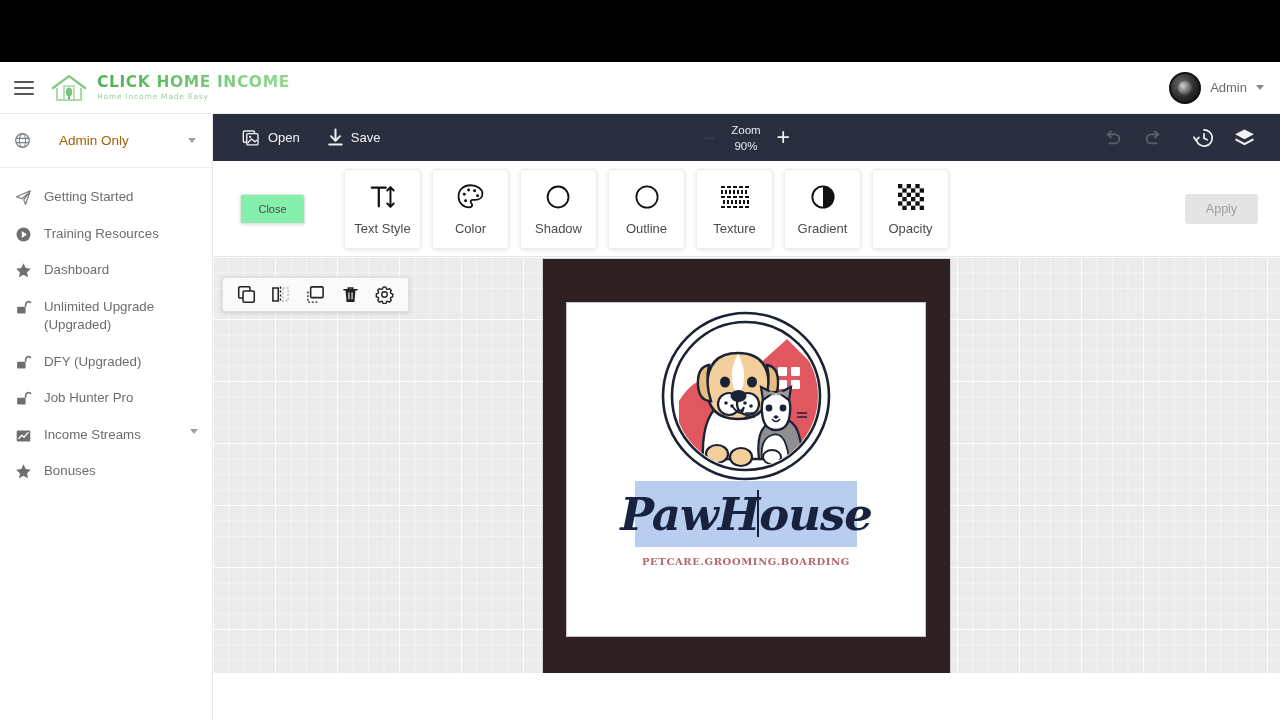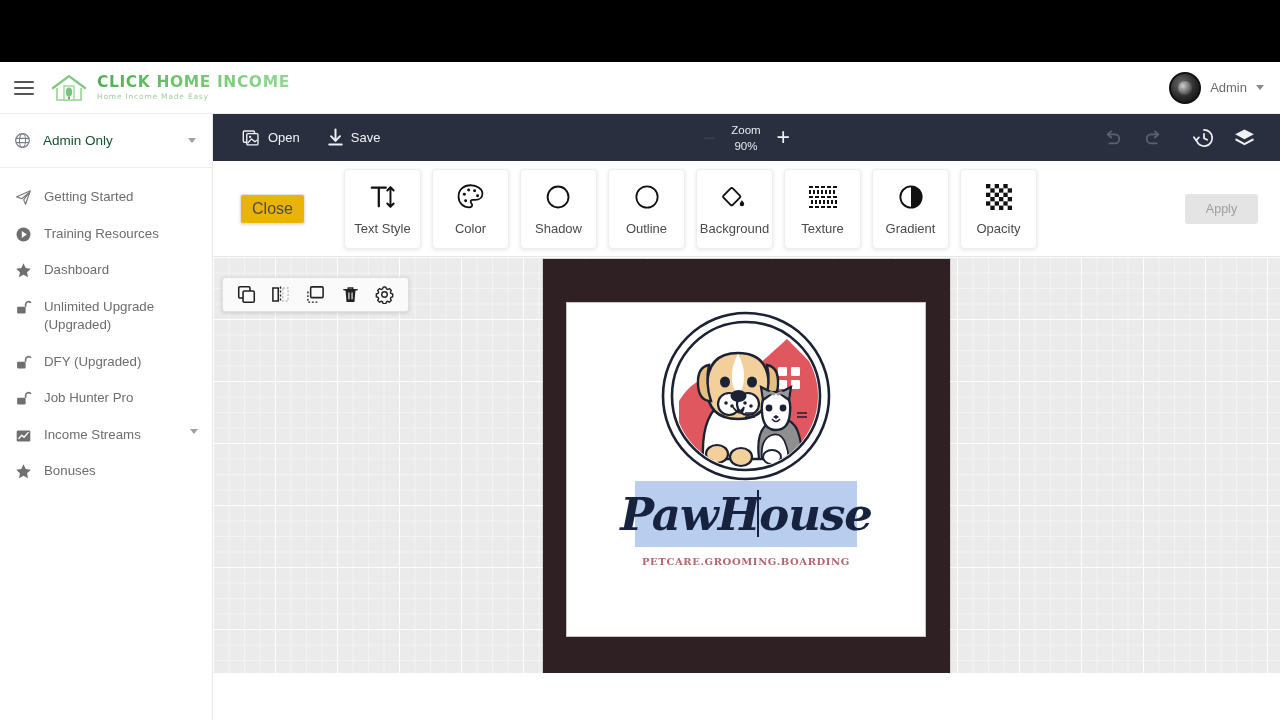--- a/index.html
+++ b/index.html
@@ -60,21 +60,21 @@
 
   
   .sidebar {
     position: absolute; left: 0; top: 52px; width: 213px; height: 606px;
     background: #ffffff; border-right: 1px solid #e8e8e8; overflow: hidden;
   }
   .admin-only {
     display: flex; align-items: center; height: 54px; padding: 0 16px 0 14px;
     border-bottom: 1px solid #ededed; cursor: pointer;
   }
-  .admin-only .lbl { font-size: 13.5px; color: #14532d; margin-left: 12px; }
+  .admin-only .lbl { font-size: 13.5px; color: #a16207; margin-left: 28px; }
   .admin-only .chev { margin-left: auto; }
 
   .nav { padding-top: 11px; }
   .nav-item {
     display: flex; align-items: flex-start; padding: 9px 14px 9px 14px; cursor: pointer;
     min-height: 36px;
   }
   .nav-item .ico { width: 19px; flex: 0 0 19px; display:flex; align-items:center; justify-content:center; margin-top:1px; }
   .nav-item .lbl { font-size: 13.3px; color: #6d6d6d; margin-left: 11px; line-height: 18.5px; }
   .nav-item .chev { margin-left: auto; margin-top: 3px; }
@@ -105,24 +105,24 @@
 
   .tb-right { margin-left: auto; display: flex; align-items: center; gap: 18px; margin-right: 24px; }
   .undo-redo { display:flex; align-items:center; gap: 20px; margin-right: 12px; opacity: .30; }
 
   
   .tool-strip {
     position: relative; height: 96px; background: #ffffff; border-bottom: 1px solid #e6e6e6;
     display: flex; align-items: center;
   }
   .close-btn {
-    margin-left: 27px; width: 65px; height: 30px; background:#eab308; border:1px solid #e3e3e3;
+    margin-left: 27px; width: 65px; height: 30px; background:#86efac; border:1px solid #e3e3e3;
     border-radius: 3px; box-shadow: 0 1px 3px rgba(0,0,0,.13);
     display:flex; align-items:center; justify-content:center;
-    font-size: 16px; color:#4a4a4a; cursor:pointer;
+    font-size: 11px; color:#4a4a4a; cursor:pointer;
   }
   .tool-cards { display: flex; gap: 11px; margin-left: 39px; }
   .tool-card {
     width: 77px; height: 80px; background:#fff; border:1px solid #eee; border-radius: 4px;
     box-shadow: 0 1px 4px rgba(0,0,0,.10);
     display:flex; flex-direction:column; align-items:center; justify-content:center; gap: 9px;
     cursor: pointer;
   }
   .tool-card .cap { font-size: 13px; color: #4b4b4b; }
   .tool-card .gl { height: 30px; display:flex; align-items:center; justify-content:center; }
@@ -425,29 +425,20 @@
 
           <div class="tool-card">
             <span class="gl">
               <svg width="28" height="28" viewBox="0 0 30 30">
                 <circle cx="15" cy="15" r="11.4" fill="none" stroke="#111" stroke-width="1.9"></circle>
               </svg>
             </span>
             <span class="cap">Outline</span>
           </div>
 
-          <div class="tool-card">
-            <span class="gl">
-              <svg width="29" height="28" viewBox="0 0 30 30">
-                <rect x="5" y="7.6" width="14" height="14" rx="1.6" transform="rotate(-45 12 14.6)" fill="none" stroke="#111" stroke-width="2"></rect>
-                <path d="M23 18.4 c1.6 2 2.4 3 2.4 4.1 a2.4 2.4 0 0 1 -4.8 0 c0 -1.1 0.8 -2.1 2.4 -4.1 Z" fill="#111"></path>
-              </svg>
-            </span>
-            <span class="cap">Background</span>
-          </div>
 
           <div class="tool-card">
             <span class="gl">
               <svg width="30" height="24" viewBox="0 0 30 24">
                 <g fill="#111">
                   <rect x="1" y="1" width="4" height="2"></rect>
                     <rect x="7" y="1" width="4" height="2"></rect>
                     <rect x="13" y="1" width="4" height="2"></rect>
                     <rect x="19" y="1" width="4" height="2"></rect>
                     <rect x="25" y="1" width="4" height="2"></rect>

